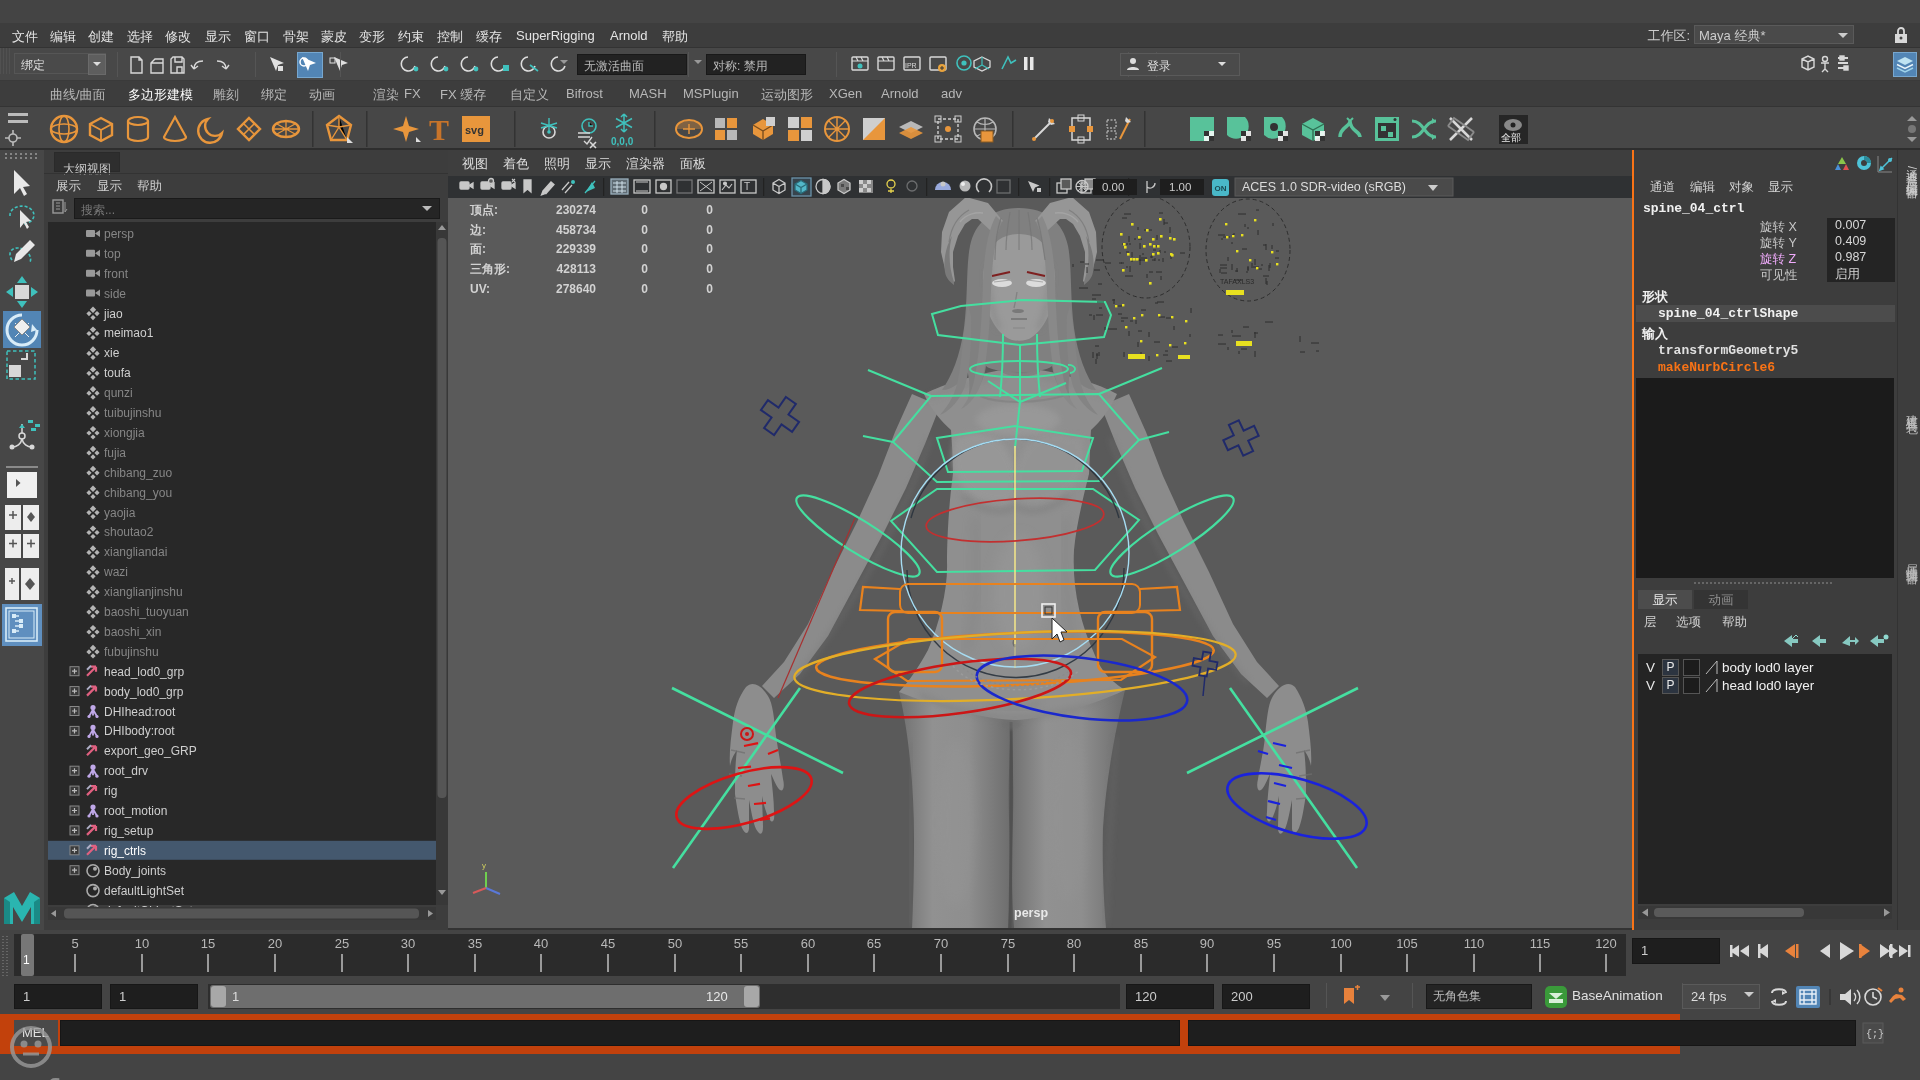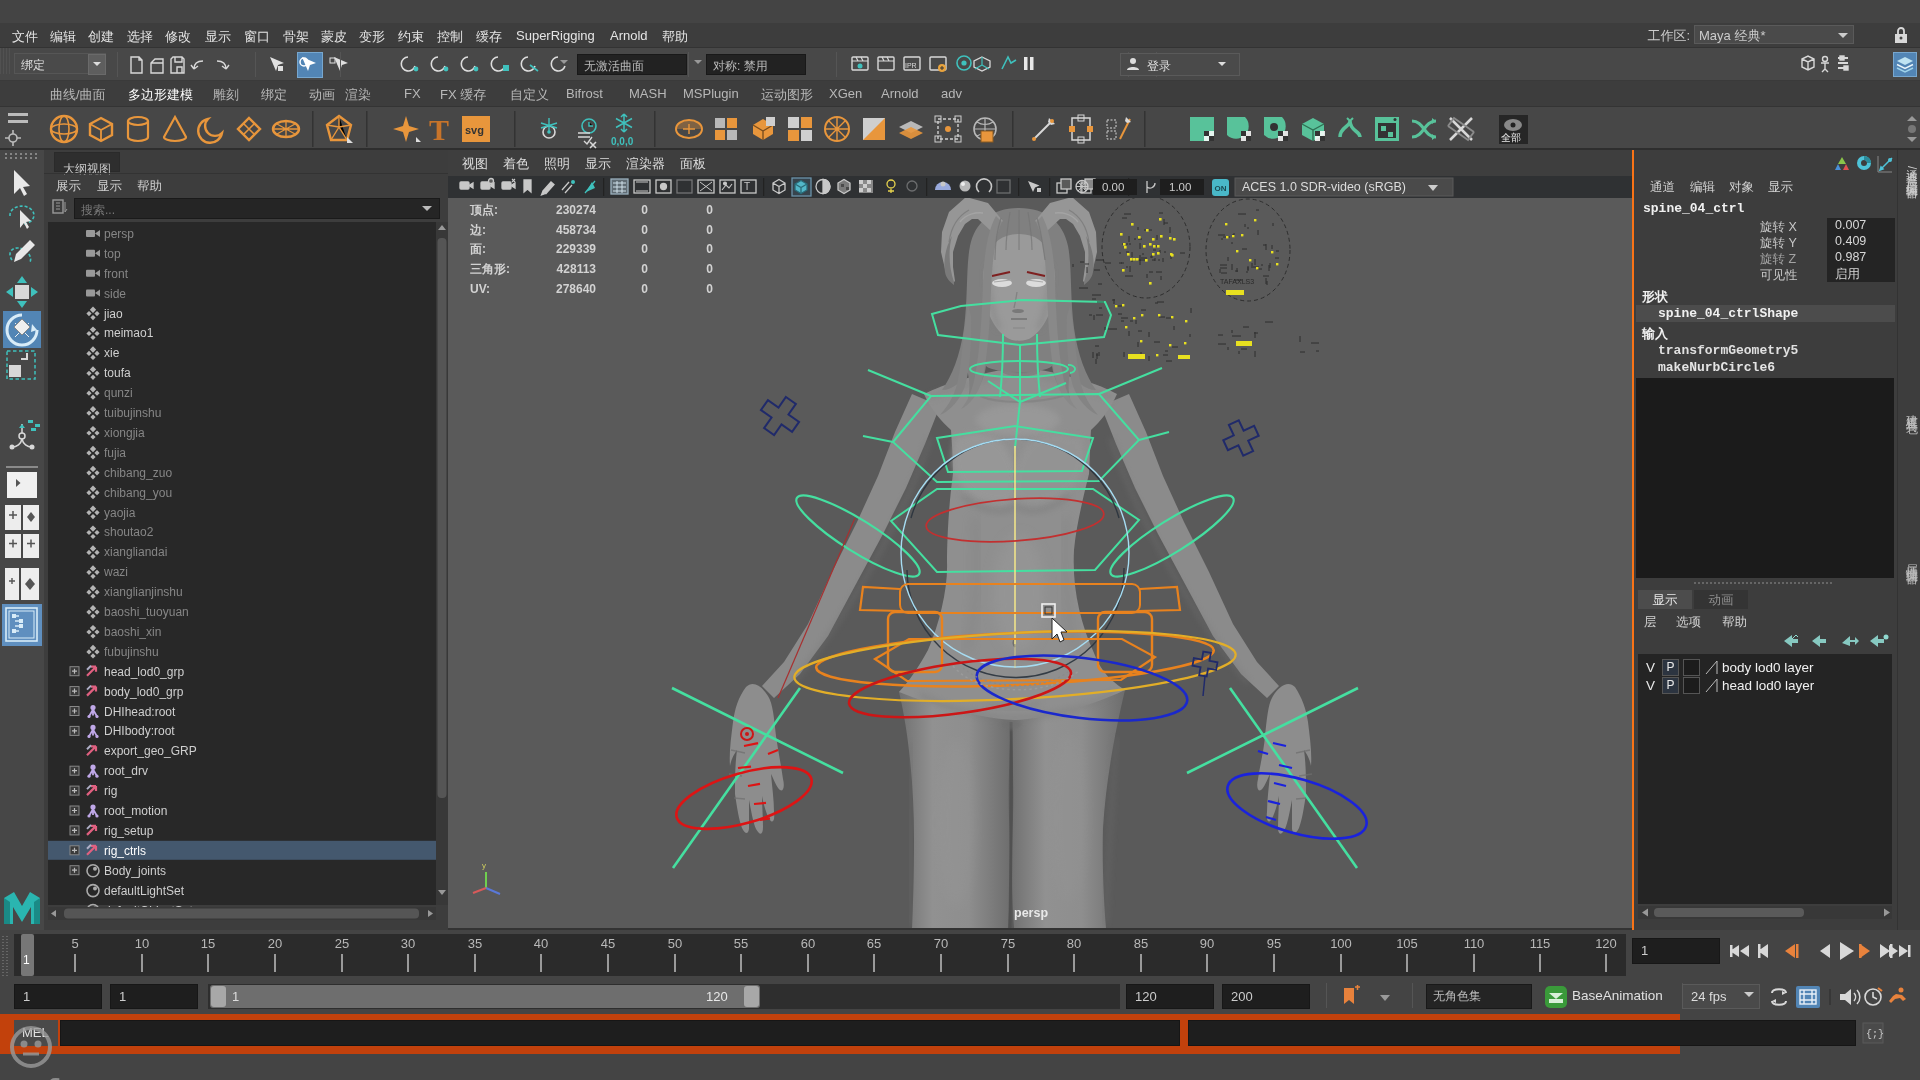--- a/index.html
+++ b/index.html
@@ -170,21 +170,21 @@
         <path d="M1 13 l8 4 l8 -4" fill="none" stroke="#9fd3ea" stroke-width="1.5"></path>
       </svg>
   </div>
 
   <div id="shelftabs" class="abs">
     <span class="t" style="left:50px">曲线/曲面</span>
       <span class="t active" style="left:128px">多边形建模</span>
       <span class="t" style="left:213px">雕刻</span>
       <span class="t" style="left:261px">绑定</span>
       <span class="t" style="left:309px">动画</span>
-      <span class="t" style="left:345px">渲染</span>
+      <span class="t" style="left:373px">渲染</span>
       <span class="t" style="left:404px">FX</span>
       <span class="t" style="left:440px">FX 缓存</span>
       <span class="t" style="left:510px">自定义</span>
       <span class="t" style="left:566px">Bifrost</span>
       <span class="t" style="left:629px">MASH</span>
       <span class="t" style="left:683px">MSPlugin</span>
       <span class="t" style="left:761px">运动图形</span>
       <span class="t" style="left:829px">XGen</span>
       <span class="t" style="left:881px">Arnold</span>
       <span class="t" style="left:941px">adv</span>
@@ -1198,30 +1198,30 @@
     </svg>
     <span style="position:absolute;left:16px;top:29px;color:#d4d4d4;font-size:12.5px">通道</span>
     <span style="position:absolute;left:56px;top:29px;color:#d4d4d4;font-size:12.5px">编辑</span>
     <span style="position:absolute;left:95px;top:29px;color:#d4d4d4;font-size:12.5px">对象</span>
     <span style="position:absolute;left:134px;top:29px;color:#d4d4d4;font-size:12.5px">显示</span>
     <div style="position:absolute;left:9px;top:51px;color:#f0f0f0;font-size:13px;font-weight:bold;font-family:'Liberation Mono',monospace">spine_04_ctrl</div>
     <div style="position:absolute;left:126px;top:69px;color:#c8c8c8;font-size:12.5px">旋转 X</div>
     <div style="position:absolute;left:193px;top:68px;width:68px;height:16px;background:#242424;color:#d8d8d8;font-size:12.5px;padding:0 0 0 8px">0.007</div>
     <div style="position:absolute;left:126px;top:85px;color:#c8c8c8;font-size:12.5px">旋转 Y</div>
     <div style="position:absolute;left:193px;top:84px;width:68px;height:16px;background:#242424;color:#d8d8d8;font-size:12.5px;padding:0 0 0 8px">0.409</div>
-    <div style="position:absolute;left:126px;top:101px;color:#a3a3a3;font-size:12.5px">旋转 Z</div>
+    <div style="position:absolute;left:126px;top:101px;color:#f0abfc;font-size:12.5px">旋转 Z</div>
     <div style="position:absolute;left:193px;top:100px;width:68px;height:16px;background:#242424;color:#d8d8d8;font-size:12.5px;padding:0 0 0 8px">0.987</div>
     <div style="position:absolute;left:126px;top:117px;color:#c8c8c8;font-size:12.5px">可见性</div>
     <div style="position:absolute;left:193px;top:116px;width:68px;height:16px;background:#242424;color:#d8d8d8;font-size:12.5px;padding:0 0 0 8px">启用</div>
     <div style="position:absolute;left:8px;top:138px;color:#f0f0f0;font-size:13px;font-weight:bold">形状</div>
     <div style="position:absolute;left:2px;top:155px;width:259px;height:17px;background:#4c4c4c"></div>
     <div style="position:absolute;left:24px;top:156px;color:#f0f0f0;font-size:13px;font-weight:bold;font-family:'Liberation Mono',monospace">spine_04_ctrlShape</div>
     <div style="position:absolute;left:8px;top:175px;color:#f0f0f0;font-size:13px;font-weight:bold">输入</div>
     <div style="position:absolute;left:24px;top:193px;color:#e0e0e0;font-size:13px;font-weight:bold;font-family:'Liberation Mono',monospace">transformGeometry5</div>
-    <div style="position:absolute;left:24px;top:210px;color:#e5e5e5;font-size:13px;font-weight:bold;font-family:'Liberation Mono',monospace">makeNurbCircle6</div>
+    <div style="position:absolute;left:24px;top:210px;color:#f97316;font-size:13px;font-weight:bold;font-family:'Liberation Mono',monospace">makeNurbCircle6</div>
     <div style="position:absolute;left:2px;top:228px;width:258px;height:200px;background:#1b1b1b"></div>
     <div style="position:absolute;left:60px;top:432px;width:140px;height:2px;background:repeating-linear-gradient(90deg,#666 0 2px,transparent 2px 4px)"></div>
 
     <div style="position:absolute;left:4px;top:440px;width:54px;height:19px;background:#4c4c4c;color:#e8e8e8;font-size:12.5px;text-align:center;padding-top:2px">显示</div>
     <div style="position:absolute;left:60px;top:440px;width:54px;height:19px;background:#343434;color:#909090;font-size:12.5px;text-align:center;padding-top:2px">动画</div>
     <span style="position:absolute;left:10px;top:464px;color:#d4d4d4;font-size:12.5px">层</span>
     <span style="position:absolute;left:42px;top:464px;color:#d4d4d4;font-size:12.5px">选项</span>
     <span style="position:absolute;left:88px;top:464px;color:#d4d4d4;font-size:12.5px">帮助</span>
     <svg class="abs" style="left:148px;top:483px" width="110" height="18" viewBox="0 0 110 18">
       <g fill="#8fd8cf">

